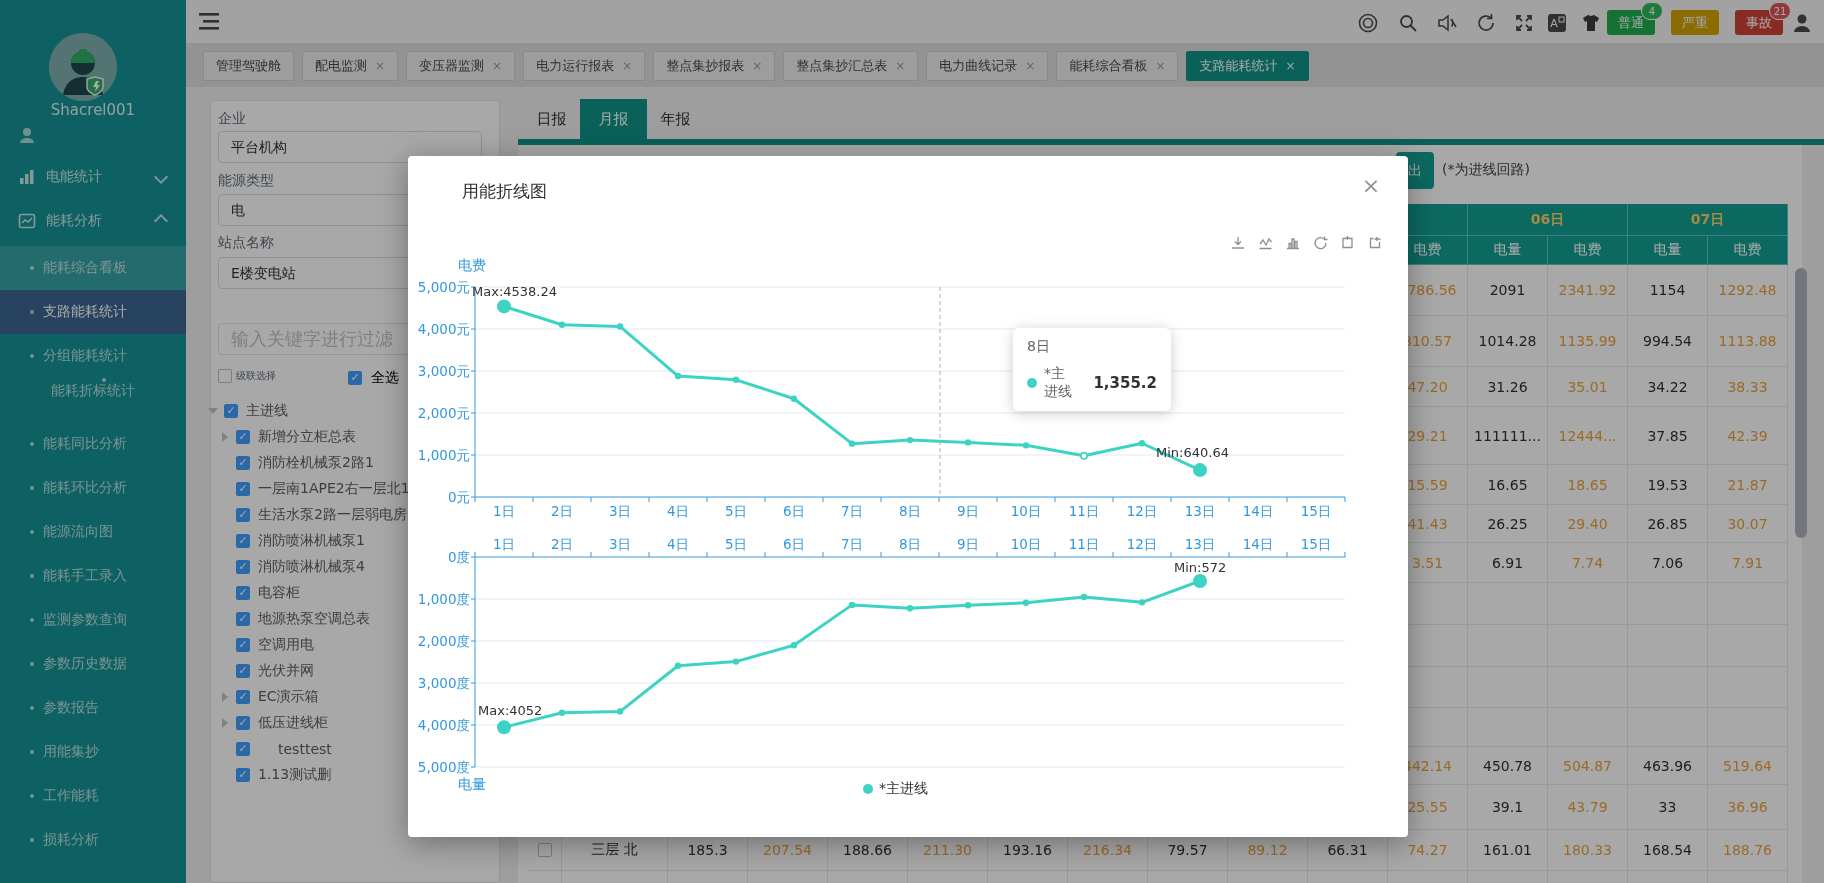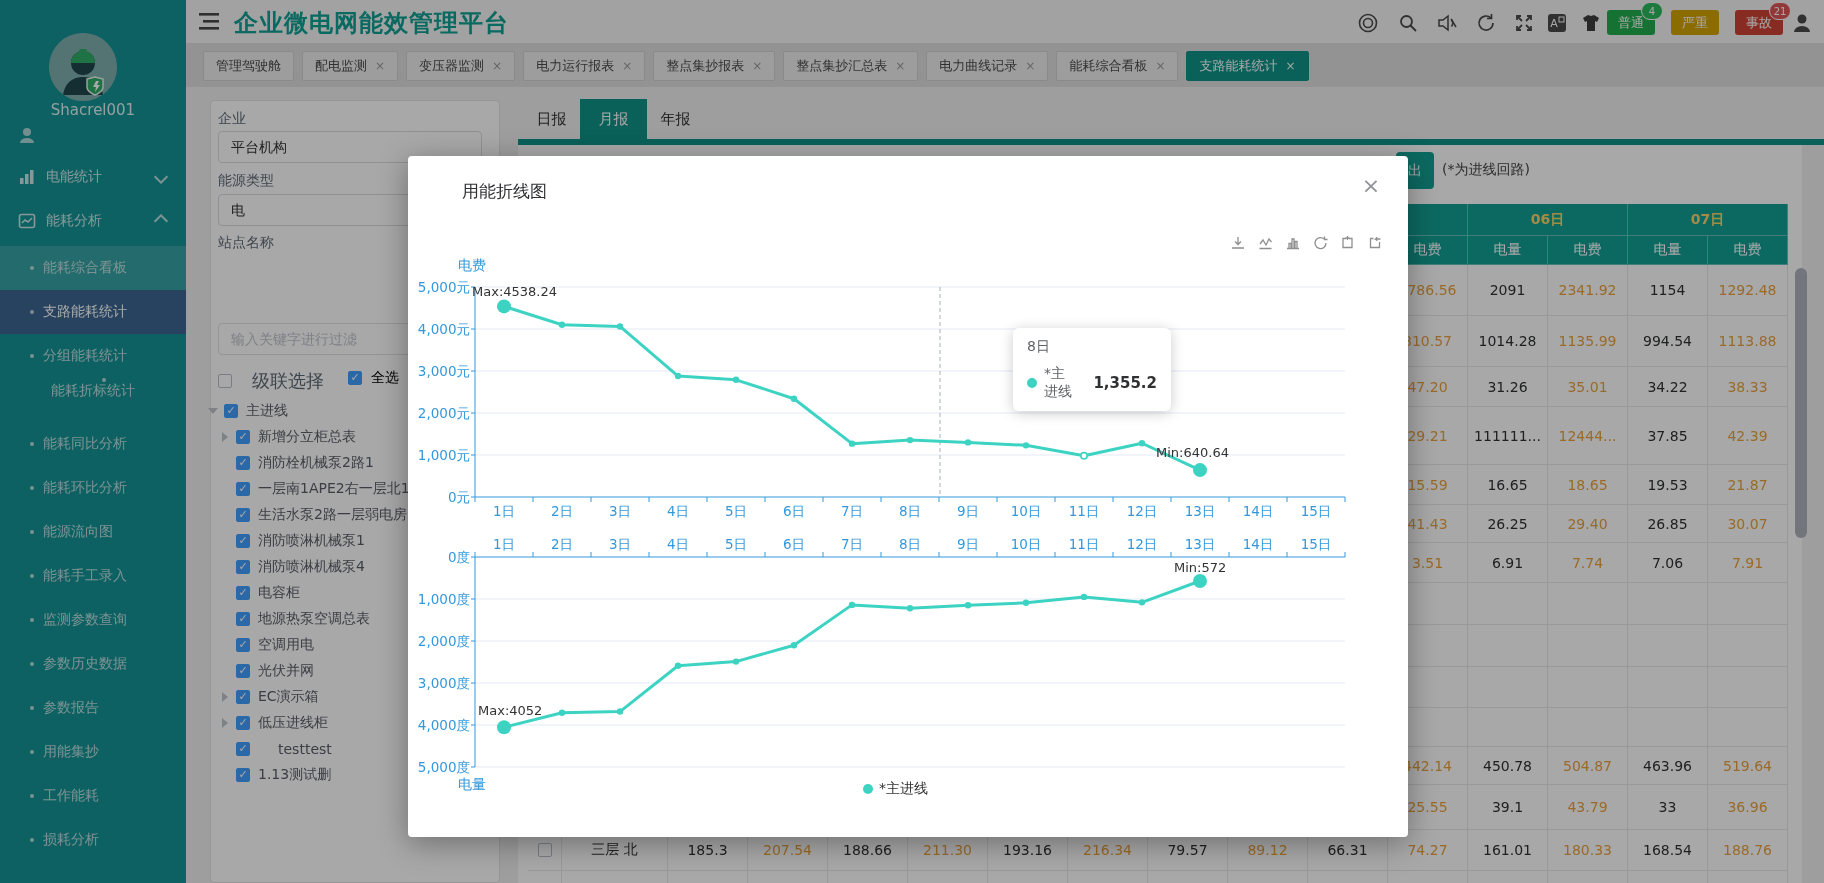--- a/index.html
+++ b/index.html
@@ -28,21 +28,21 @@
   
   .tabstrip{left:186px;top:44px;width:1638px;height:43px;background:#dfdfdf;display:flex;align-items:center;padding-left:17px;box-sizing:border-box;gap:8px;}
   .ntab{height:28px;background:#efefef;border:1px solid #d2d2d2;display:flex;align-items:center;padding:0 12px;font-size:13px;color:#4a4a4a;cursor:pointer;border-radius:2px;}
   .ntab .x{margin-left:8px;color:#9a9a9a;font-size:12px;}
   .ntab.active{background:#0e9488;border-color:#0e9488;color:#fff;}
   .ntab.active .x{color:#e8fffb;}
   
   .fpanel{left:210px;top:100px;width:290px;height:783px;background:#fff;border:1px solid #e2e2e2;border-radius:4px;box-sizing:border-box;}
   .flabel{left:218px;font-size:14px;color:#5f6b77;}
   .fselect{left:218px;width:264px;height:32px;background:#fff;border:1px solid #d9dde3;border-radius:4px;box-sizing:border-box;font-size:14px;color:#333;line-height:30px;padding-left:12px;cursor:pointer;}
-  .finput{left:218px;width:264px;height:32px;border:1px solid #dfe3e8;border-radius:4px;box-sizing:border-box;font-size:14px;color:#c0c4cc;line-height:30px;padding-left:12px;background:#fff;}
+  .finput{left:218px;width:264px;height:32px;border:1px solid #dfe3e8;border-radius:4px;box-sizing:border-box;font-size:18px;color:#c0c4cc;line-height:30px;padding-left:12px;background:#fff;}
   .cb{width:14px;height:14px;border:1px solid #b9bfc7;border-radius:2px;background:#fff;box-sizing:border-box;flex:none;}
   .cb.checked{background:#409eff;border-color:#409eff;color:#fff;font-size:11px;line-height:12px;text-align:center;}
   .tree-row{position:absolute;display:flex;align-items:center;height:26px;font-size:14px;color:#5a5e66;cursor:pointer;white-space:nowrap;}
   .tri{width:0;height:0;flex:none;}
   .tri.exp{border-left:5px solid transparent;border-right:5px solid transparent;border-top:6px solid #c0c4cc;margin-right:6px;}
   .tri.col{border-top:5px solid transparent;border-bottom:5px solid transparent;border-left:6px solid #c0c4cc;margin-right:8px;}
   
   .rtab{top:99px;height:40px;display:flex;align-items:center;justify-content:center;font-size:15px;color:#303133;cursor:pointer;}
   .rtab.active{background:#0e9488;color:#fff;}
   .tealbar{left:518px;top:139px;width:1306px;height:6px;background:#0e9488;}
@@ -174,21 +174,20 @@
       </div>
   </div>
 
   <div class="abs header">
     <svg class="abs" style="left:12px;top:11px;" width="24" height="22" viewBox="0 0 24 22">
       <rect x="1" y="2" width="20" height="2.6" fill="#4a4a4a"></rect>
         <rect x="5" y="9" width="16" height="2.6" fill="#4a4a4a"></rect>
         <rect x="1" y="16" width="20" height="2.6" fill="#4a4a4a"></rect>
     </svg>
   </div>
-  <div class="abs app-title" style="z-index:6;">企业微电网能效管理平台</div>
 
   <svg class="abs hicon" style="left:1357px;" viewBox="0 0 22 22">
     <circle cx="11" cy="11" r="8.5" fill="none" stroke="#4a4a4a" stroke-width="1.6"></circle>
       <circle cx="11" cy="11" r="4.5" fill="none" stroke="#4a4a4a" stroke-width="1.6"></circle>
   </svg>
   <svg class="abs hicon" style="left:1397px;" viewBox="0 0 22 22">
     <circle cx="9.5" cy="9.5" r="5.5" fill="none" stroke="#4a4a4a" stroke-width="1.8"></circle>
       <line x1="13.5" y1="13.5" x2="19" y2="19" stroke="#4a4a4a" stroke-width="1.8"></line>
   </svg>
   <svg class="abs hicon" style="left:1436px;" viewBox="0 0 22 22">
@@ -267,24 +266,25 @@
         <span class="x">×</span>
       </div>
     </div>
 
   <div class="abs fpanel"></div>
   <div class="abs flabel" style="top:110px;">企业</div>
   <div class="abs fselect" style="top:131px;">平台机构</div>
   <div class="abs flabel" style="top:172px;">能源类型</div>
   <div class="abs fselect" style="top:194px;">电</div>
   <div class="abs flabel" style="top:234px;">站点名称</div>
+  <div class="abs fselect" style="top:257px;">E楼变电站</div>
   <div class="abs finput" style="top:323px;">输入关键字进行过滤</div>
   <div class="abs" style="left:218px;top:369px;display:flex;align-items:center;">
     <span class="cb"></span>
-    <span style="margin-left:20px;font-size:18px;color:#5f6b77;">级联选择</span>
+    <span style="margin-left:4px;font-size:10px;color:#5f6b77;">级联选择</span>
   </div>
   <div class="abs" style="left:348px;top:369px;display:flex;align-items:center;">
     <span class="cb checked">✓</span>
     <span style="margin-left:9px;font-size:14px;color:#000000;">全选</span>
   </div>
   <div id="tree">
       <div class="tree-row" style="left: 208px; top: 398px; width: 200px;">
         <div class="tri exp"></div>
         <div class="cb checked" style="margin-right: 8px;">✓</div>
         <span style="overflow: hidden;">主进线</span>

